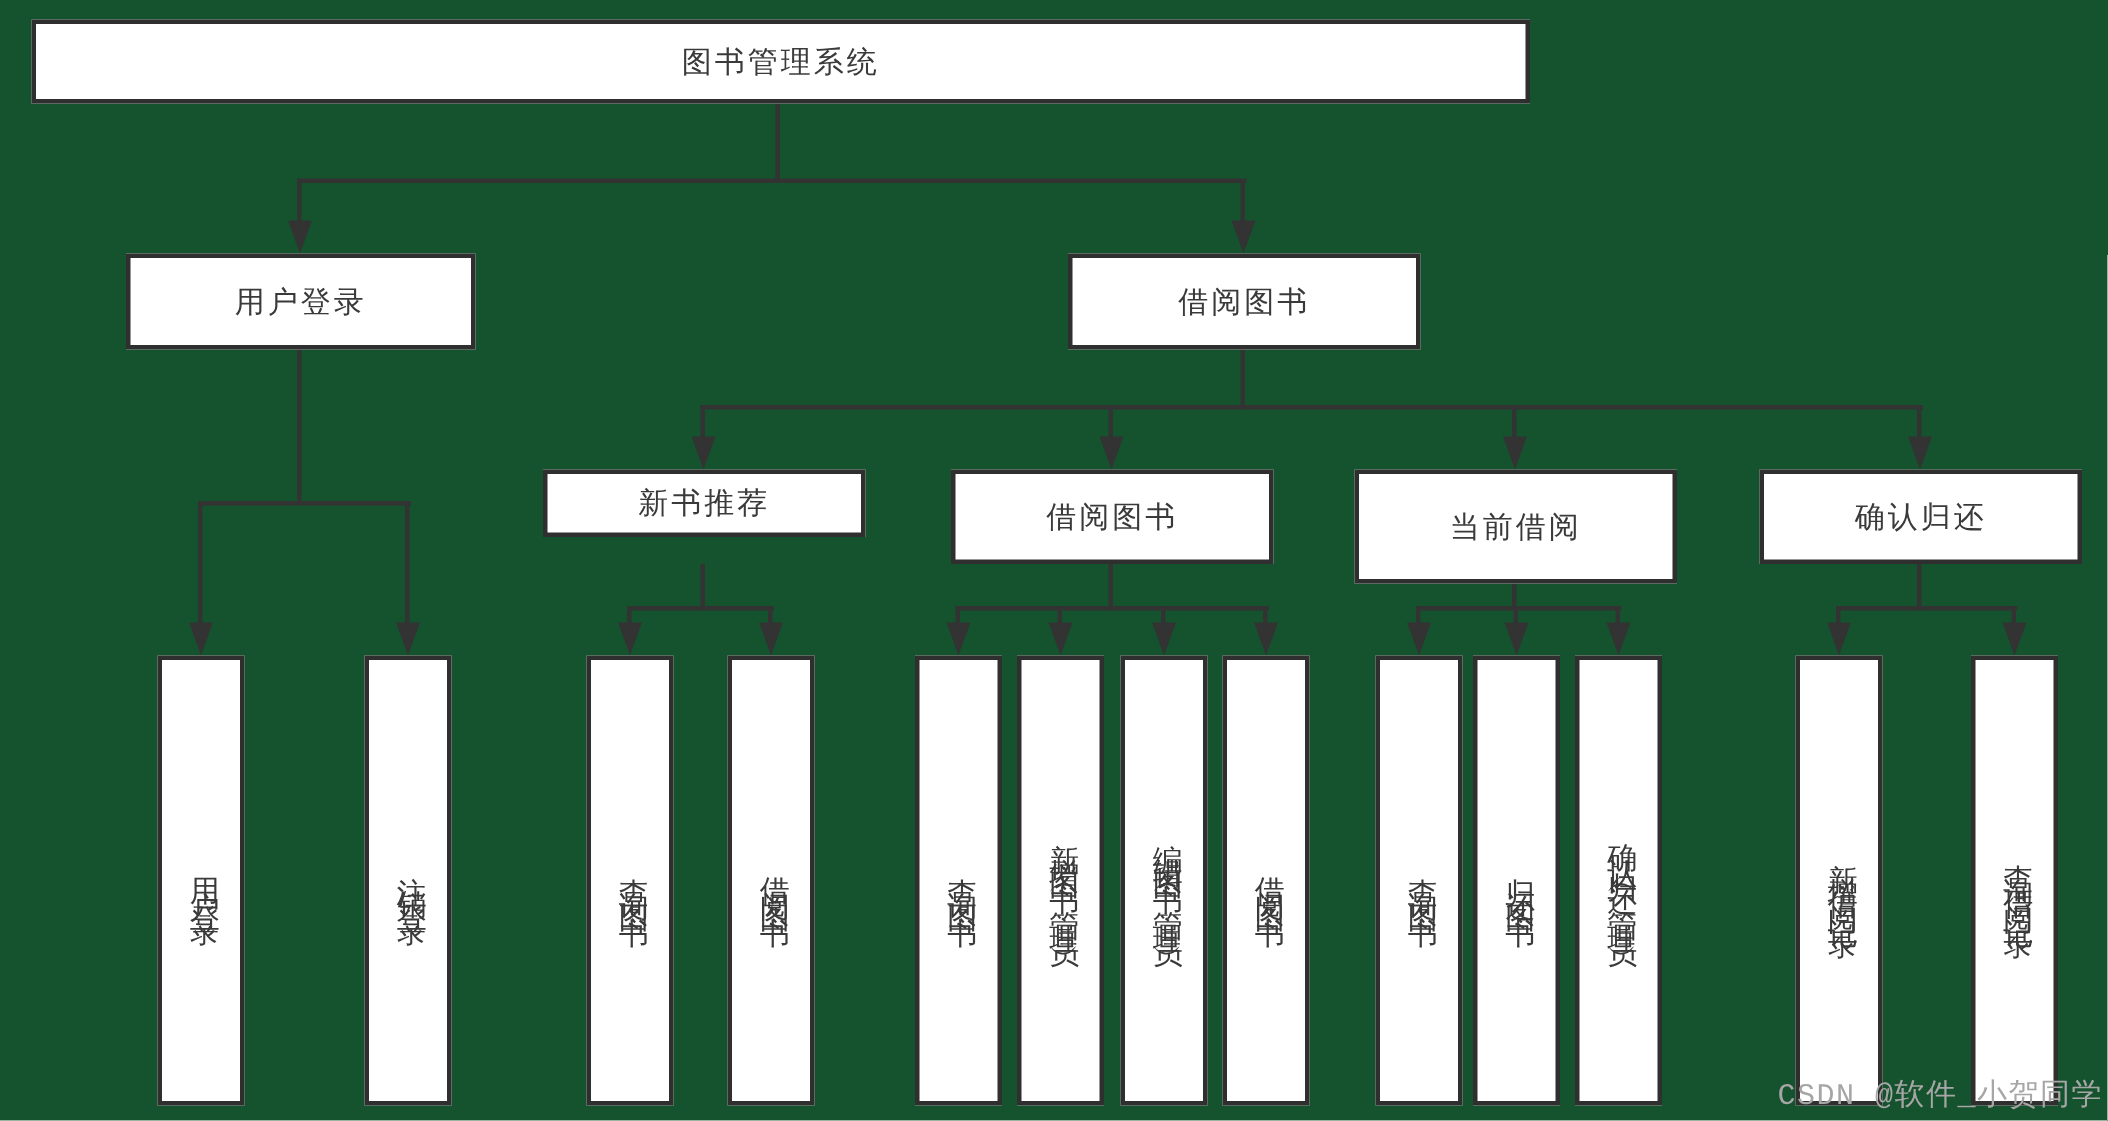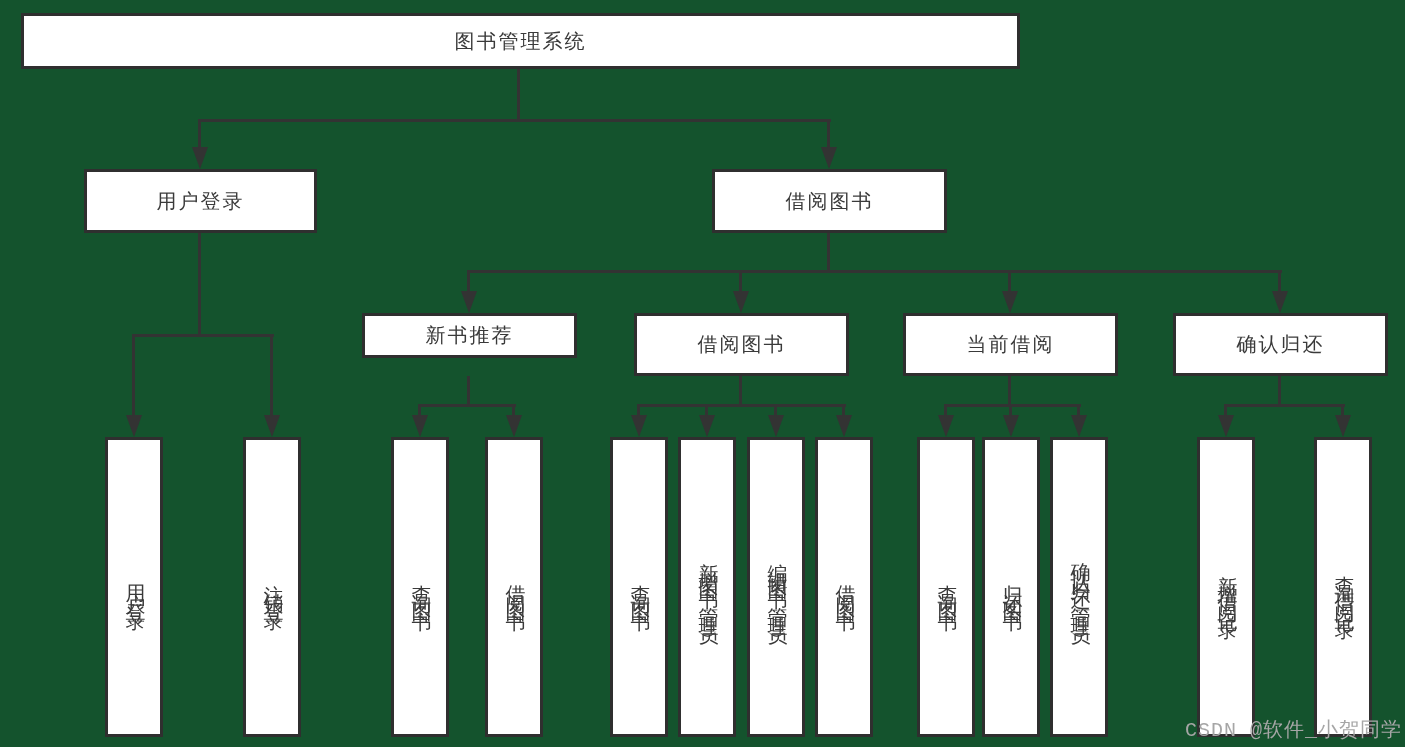--- a/index.html
+++ b/index.html
@@ -132,21 +132,21 @@
   <div class="node h" style="left:712px; top:169px; width:235px; height:64px;">
     <span>借阅图书</span>
   </div>
 
   <div class="node h" style="left:362px; top:313px; width:215px; height:45px;">
     <span>新书推荐</span>
   </div>
   <div class="node h" style="left:634px; top:313px; width:215px; height:63px;">
     <span>借阅图书</span>
   </div>
-  <div class="node h" style="left:903px; top:313px; width:215px; height:63px;">
+  <div class="node h" style="left:903px; top:313px; width:215px; height:76px;">
     <span>当前借阅</span>
   </div>
   <div class="node h" style="left:1173px; top:313px; width:215px; height:63px;">
     <span>确认归还</span>
   </div>
 
   <div class="node v" style="left:105px; top:437px; width:58px; height:300px;">
     <span>用户登录</span>
   </div>
   <div class="node v" style="left:243px; top:437px; width:58px; height:300px;">

